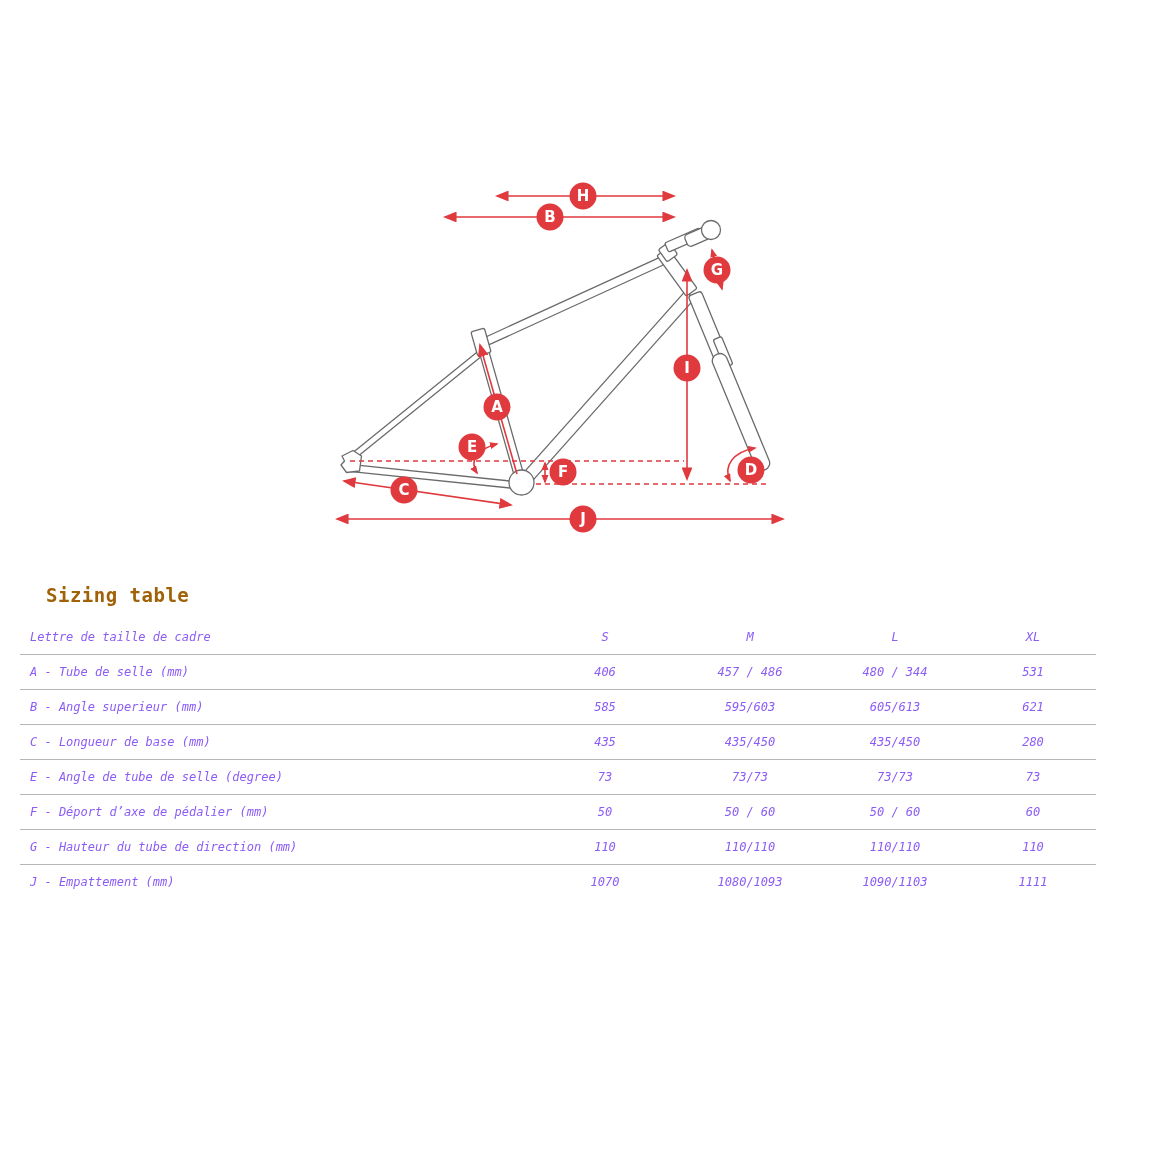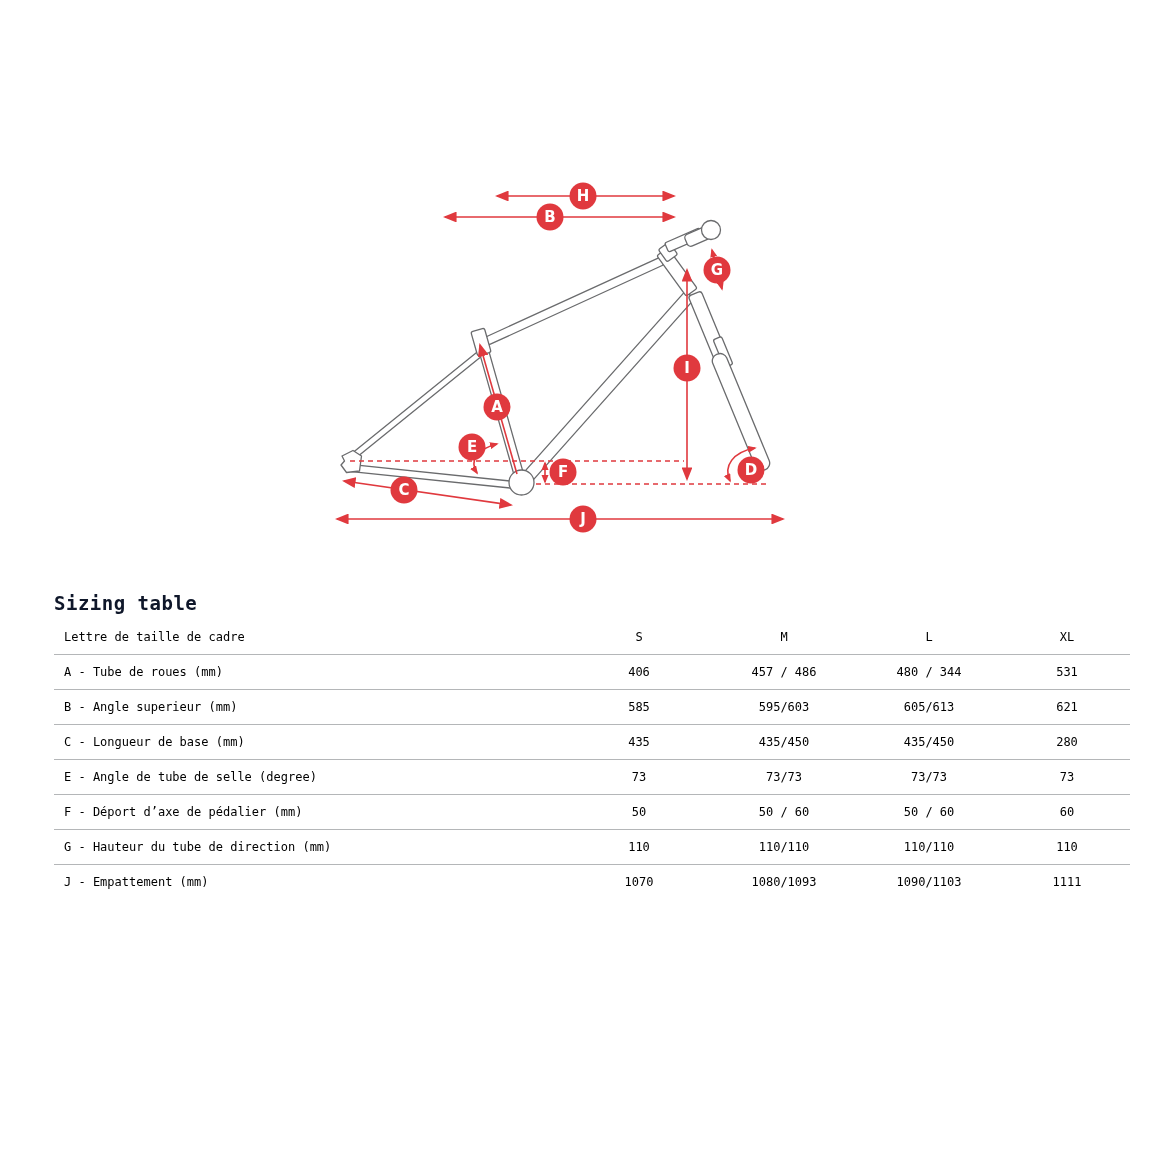--- a/index.html
+++ b/index.html
@@ -1,22 +1,22 @@
 <!DOCTYPE html>
 <html><head>
 <meta charset="utf-8">
 <style>
   html,body{margin:0;padding:0;background:#ffffff;}
   .canvas{position:relative;width:1152px;height:1152px;background:#ffffff;overflow:hidden;
           font-family:"DejaVu Sans Mono","Liberation Mono",monospace;}
   .diagram-wrap{position:absolute;top:0;left:0;width:1152px;height:552px;}
-  .page-title{position:absolute;left:38px;top:576px;margin:16px;font-size:19px;font-weight:bold;
-              letter-spacing:.5px;color:#0f172a;font-family:"DejaVu Sans Mono","Liberation Mono",monospace;}
-  table.sizing{position:absolute;left:54px;top:620px;width:1076px;border-collapse:collapse;
-               font-size:12px;color:#000000;table-layout:fixed;}
+  .page-title{position:absolute;left:38px;top:576px;margin:8px;font-size:19px;font-weight:bold;
+              letter-spacing:.5px;color:#a16207;font-family:"DejaVu Sans Mono","Liberation Mono",monospace;}
+  table.sizing{position:absolute;left:20px;top:620px;width:1076px;border-collapse:collapse;
+               font-size:12px;color:#8b5cf6;table-layout:fixed;font-style:italic;}
   table.sizing th,table.sizing td{font-weight:normal;height:34px;padding:0;
                border-bottom:1px solid #b4b6b8;vertical-align:middle;white-space:nowrap;}
   table.sizing .lbl{text-align:left;padding-left:10px;}
   table.sizing .val{text-align:center;}
   table.sizing tbody tr:last-child td{border-bottom:none;}
   svg text.cl{font-family:"DejaVu Sans","Liberation Sans",sans-serif;font-weight:bold;font-size:15px;fill:#ffffff;}
 </style>
 </head>
 <body>
 
@@ -126,21 +126,21 @@
       <tr>
         <th class="lbl">Lettre de taille de cadre</th>
         <th class="val">S</th>
         <th class="val">M</th>
         <th class="val">L</th>
         <th class="val">XL</th>
       </tr>
     </thead>
     <tbody>
       <tr>
-        <td class="lbl">A - Tube de roues (mm)</td>
+        <td class="lbl">A - Tube de selle (mm)</td>
         <td class="val">406</td>
         <td class="val">457 / 486</td>
         <td class="val">480 / 344</td>
         <td class="val">531</td>
       </tr>
       <tr>
         <td class="lbl">B - Angle superieur (mm)</td>
         <td class="val">585</td>
         <td class="val">595/603</td>
         <td class="val">605/613</td>

